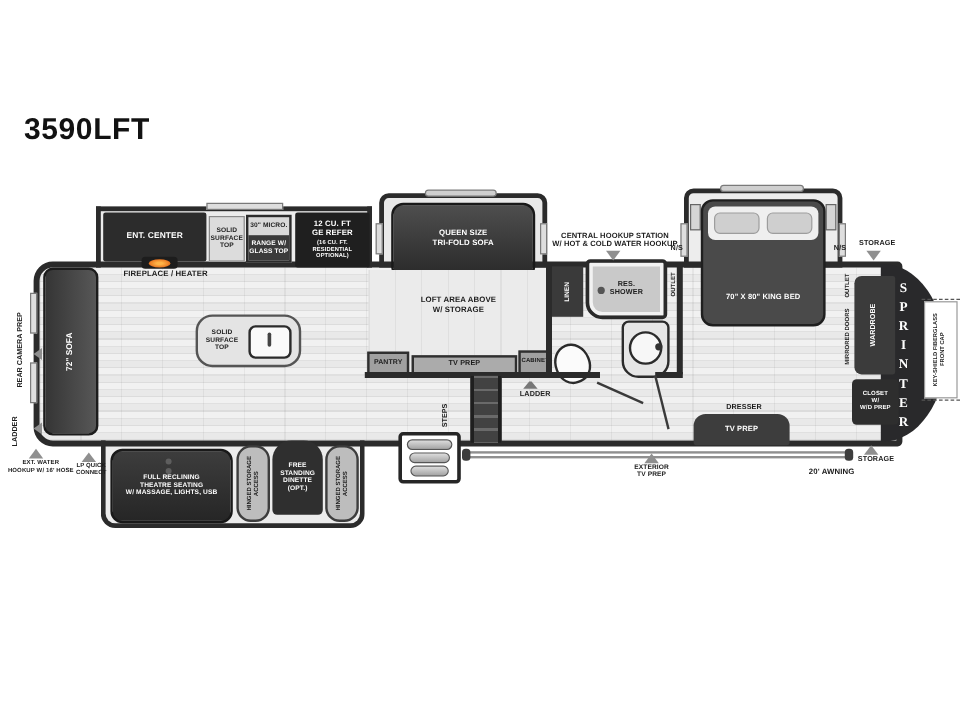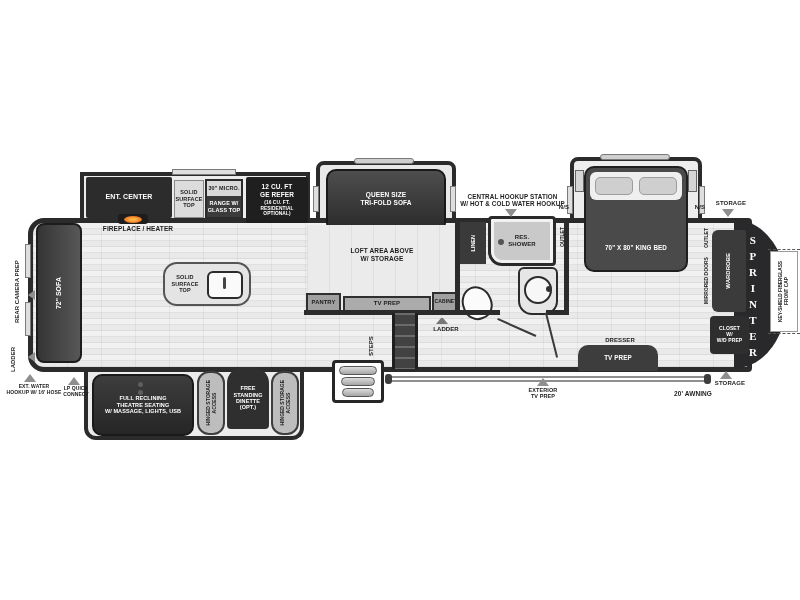--- a/index.html
+++ b/index.html
@@ -36,20 +36,21 @@
   .arr-down { position:absolute; width:0; height:0; border-left:6px solid transparent; border-right:6px solid transparent; border-top:8px solid #8f8f8f; }
   .arr-left { position:absolute; width:0; height:0; border-top:5px solid transparent; border-bottom:5px solid transparent; border-right:7px solid #8f8f8f; }
   .dash { position:absolute; border-top: 1px dashed #555; }
   .tread { height: 9px; background: linear-gradient(#dcdcdc,#a5a5a5); border-radius: 5px; border: 1px solid #555; margin: 2px auto 0 auto; }
 </style>
 </head>
 <body>
 
 <div id="stage">
 
+  <div class="abs" style="left:20px; top:94px; font-size:25px; font-weight:bold; color:#121212; letter-spacing:.5px;">3590LFT</div>
 
   <div class="abs" style="left:80px; top:172px; width:230px; height:52px; border:4px solid #2b2b2b; border-bottom:none; background:#ececec;"></div>
   <div class="win" style="left:172px; top:169px; width:64px; height:6px;"></div>
 
   <div class="abs" style="left:316px; top:161px; width:140px; height:64px; border:4px solid #2b2b2b; border-radius:8px 8px 0 0; background:#e9e9e9;"></div>
   <div class="win" style="left:354px; top:158px; width:60px; height:6px; border-radius:3px; background:#cfcfcf;"></div>
   <div class="win" style="left:313px; top:186px; width:6px; height:26px;"></div>
   <div class="win" style="left:450px; top:186px; width:6px; height:26px;"></div>
 
   <div class="abs" style="left:570px; top:157px; width:132px; height:68px; border:4px solid #2b2b2b; border-radius:8px 8px 0 0; background:#ededed;"></div>

